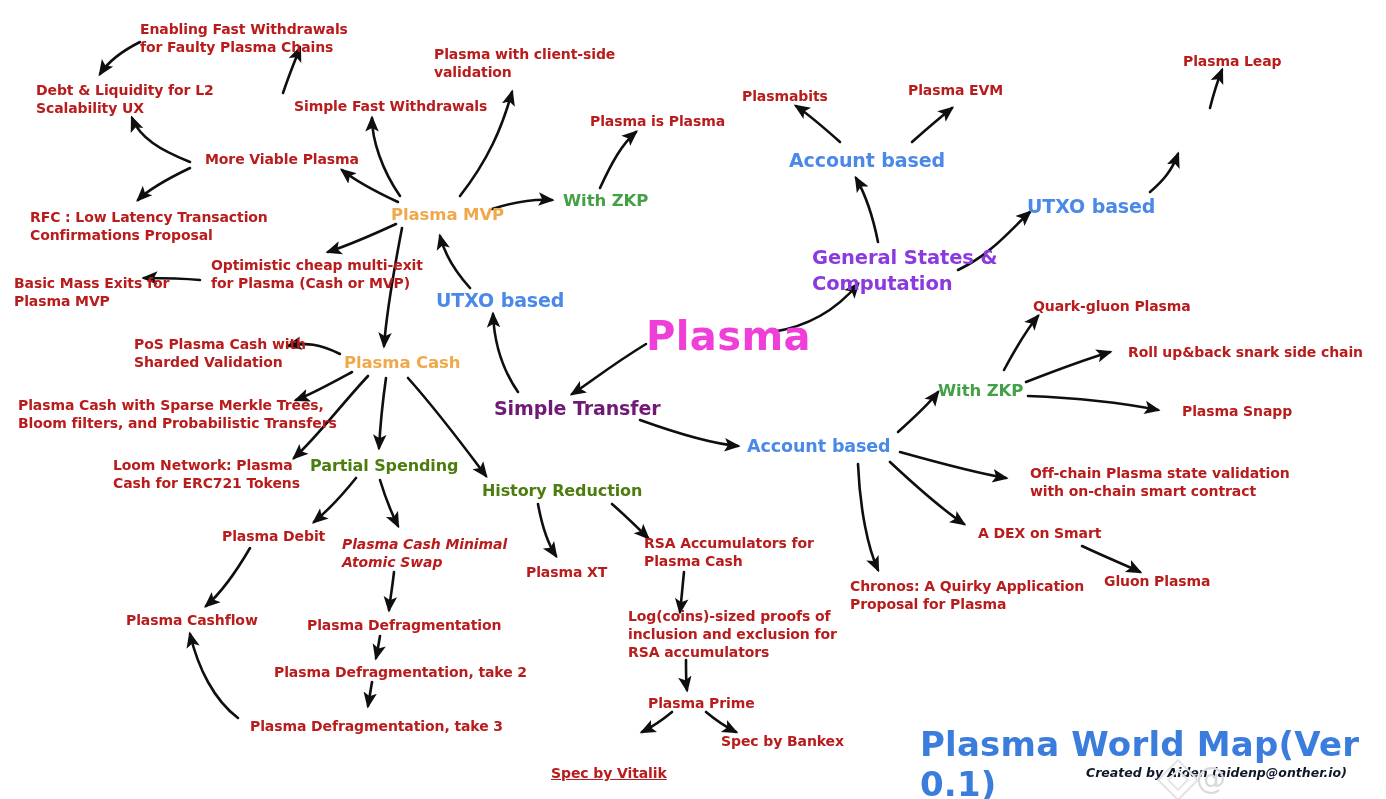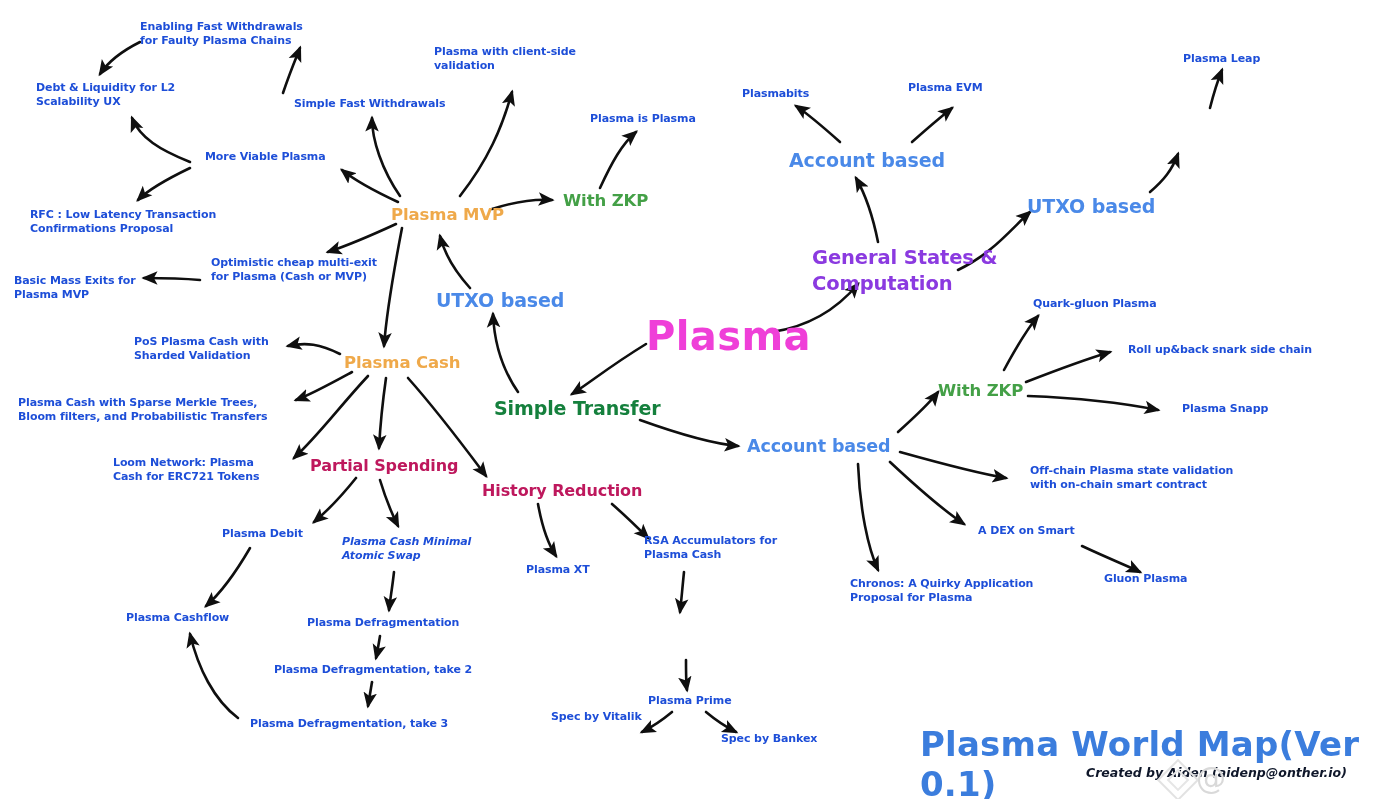--- a/index.html
+++ b/index.html
@@ -12,34 +12,34 @@
   #canvas{position:absolute;inset:0;width:1386px;height:799px;}
   svg.arrows{position:absolute;left:0;top:0;width:1386px;height:799px;pointer-events:none;}
   .node{
     position:absolute;
     white-space:pre-line;
     line-height:1.30;
     letter-spacing:-0.1px;
   }
   
   .leaf{
-    font-size:11px;
-    font-weight:700;
-    color:#1d4ed8;
+    font-size:14px;
+    font-weight:700;
+    color:#b91c1c;
   }
   
   .branch{
     font-weight:700;
   }
   .b-orange{color:#efa94a;font-size:16.5px;}
-  .b-brown{color:#be185d;font-size:16px;}
+  .b-brown{color:#4d7c0f;font-size:16px;}
   .b-blue{color:#4a89e8;font-size:19px;}
   .b-blue-sm{color:#4a89e8;font-size:17.5px;}
   .b-green{color:#44a047;font-size:16.5px;}
-  .b-purple{color:#15803d;font-size:19px;text-align:right;}
+  .b-purple{color:#701a75;font-size:19px;text-align:right;}
   .b-purple2{color:#8b3ae0;font-size:19.5px;line-height:1.35;}
   .center-node{
     color:#ef3fd8;
     font-size:40px;
     font-weight:700;
     letter-spacing:0.4px;
   }
   .title{
     position:absolute;
     color:#3b7ddd;
@@ -264,24 +264,27 @@
 
   <div class="node leaf" style="left:274px;top:663px;">Plasma Defragmentation, take 2</div>
 
   <div class="node leaf" style="left:250px;top:717px;">Plasma Defragmentation, take 3</div>
 
   <div class="node leaf" style="left:526px;top:563px;">Plasma XT</div>
 
   <div class="node leaf" style="left:644px;top:534px;">RSA Accumulators for
 Plasma Cash</div>
 
+  <div class="node leaf" style="left:628px;top:607px;">Log(coins)-sized proofs of
+inclusion and exclusion for
+RSA accumulators</div>
 
   <div class="node leaf" style="left:648px;top:694px;">Plasma Prime</div>
 
-  <div class="node leaf" style="left:551px;top:710px;">Spec by Vitalik</div>
+  <div class="node leaf" style="left:551px;top:764px;text-decoration:underline;">Spec by Vitalik</div>
 
   <div class="node leaf" style="left:721px;top:732px;">Spec by Bankex</div>
 
   <div class="node leaf" style="left:1033px;top:297px;">Quark-gluon Plasma</div>
 
   <div class="node leaf" style="left:1128px;top:343px;">Roll up&amp;back snark side chain</div>
 
   <div class="node leaf" style="left:1182px;top:402px;">Plasma Snapp</div>
 
   <div class="node leaf" style="left:1030px;top:464px;">Off-chain Plasma state validation

